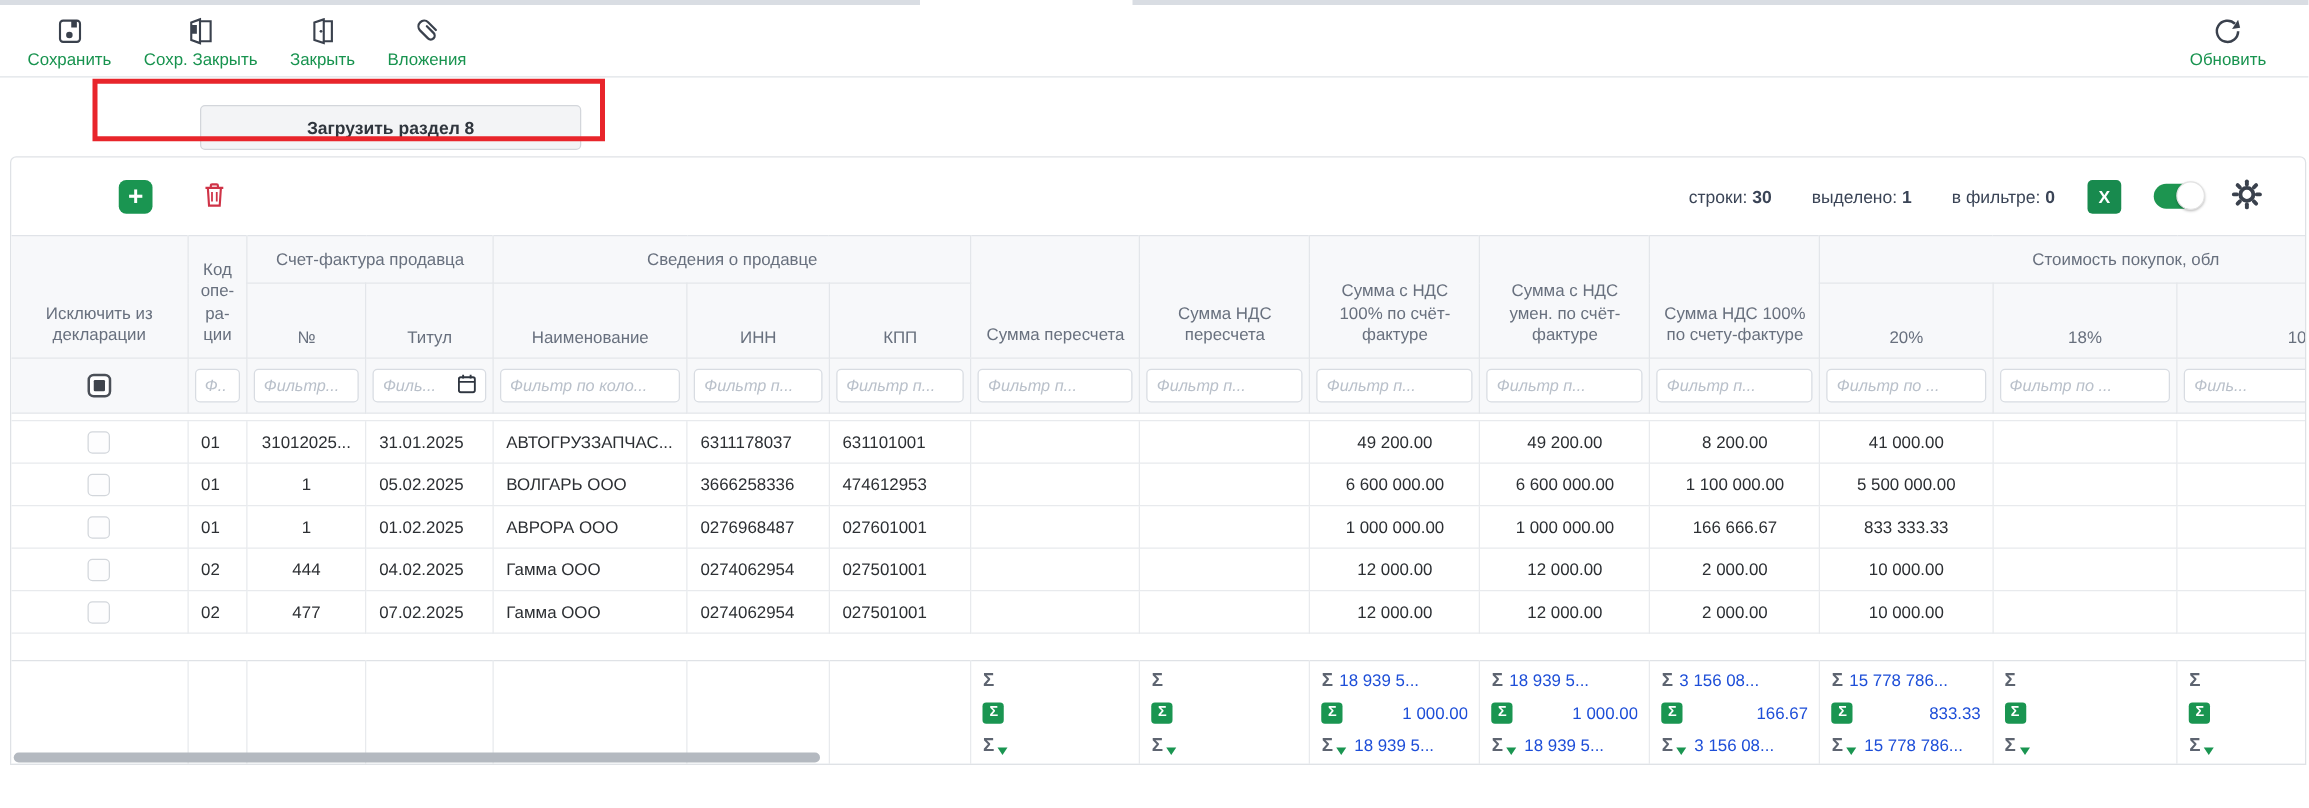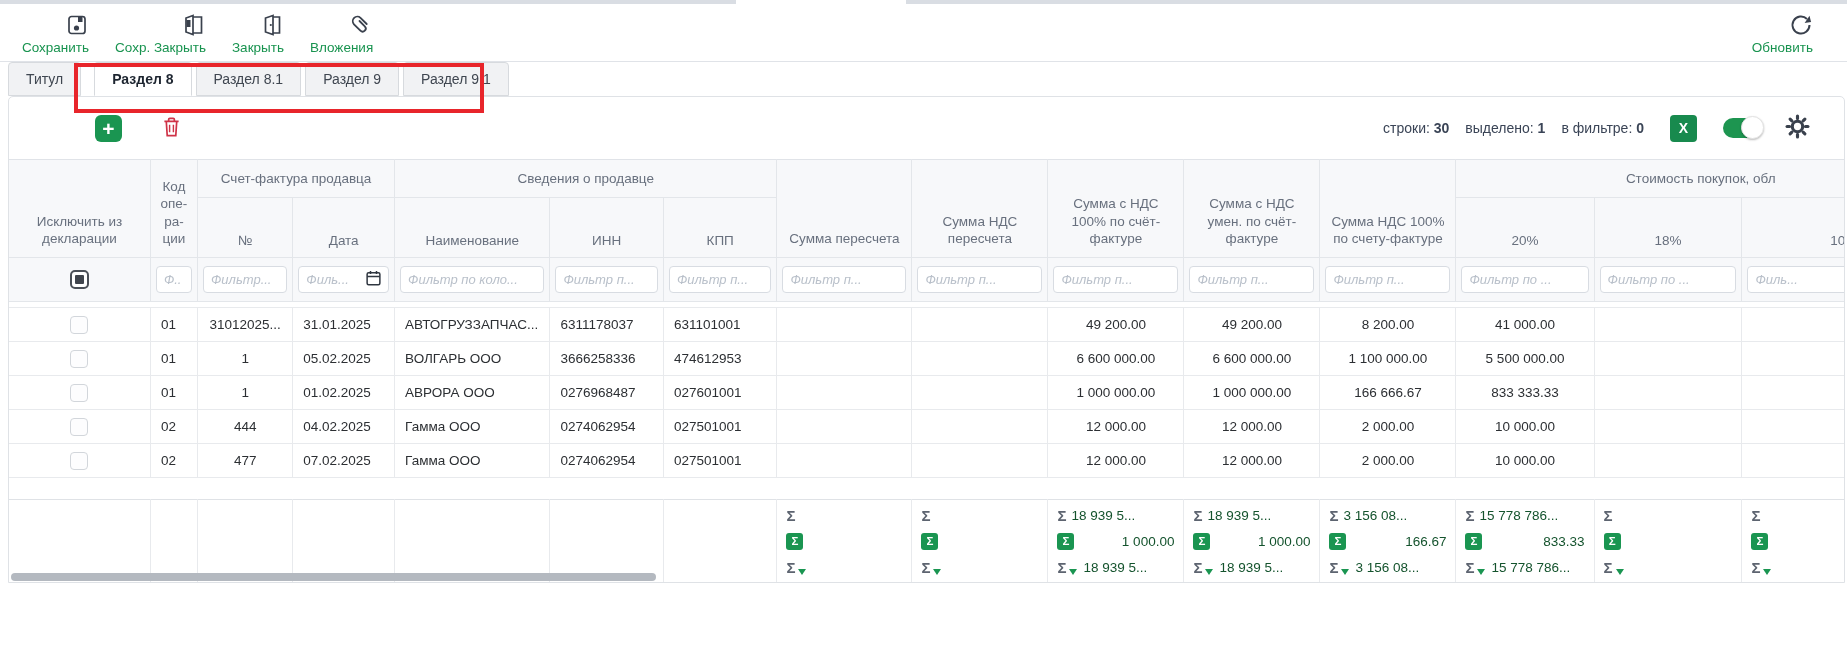--- a/index.html
+++ b/index.html
@@ -6,21 +6,21 @@
   body { background:#fff; }
   .screen { position:relative; width:1847px; height:646px; overflow:hidden; background:#fff;
     font-family:"Liberation Sans","DejaVu Sans",sans-serif; color:#2c2f33; }
   .top-strip { position:absolute; top:0; height:4px; background:#d9dde3; z-index:6; }
   .strip-left { left:0; width:736px; }
   .strip-right { left:906px; width:941px; }
 
   
   .toolbar { height:62px; display:flex; align-items:flex-end; padding:0 34px 6px 22px;
     border-bottom:1px solid #e0e3e8; }
-  .tb-btn { display:flex; flex-direction:column; align-items:flex-end; gap:3px; margin-right:26px; cursor:pointer; }
+  .tb-btn { display:flex; flex-direction:column; align-items:center; gap:3px; margin-right:26px; cursor:pointer; }
   .tb-btn svg { display:block; }
   .tb-label { color:#18934f; font-size:13.5px; white-space:nowrap; }
   .tb-spacer { flex:1; }
   .tb-btn.refresh { margin-right:0; }
 
   
   .tabbar { height:34px; display:flex; align-items:stretch; padding-left:8px; position:relative; }
   .tab { padding:0 17px; display:flex; align-items:center; font-size:14px; color:#3f4650;
     background:#f1f2f4; border:1px solid #d7dade; border-radius:4px 4px 0 0; margin-right:4px; cursor:pointer; white-space:nowrap; }
   .tab.first { margin-right:13px; }
@@ -34,21 +34,21 @@
     font-size:14px; font-weight:600; color:#2f353d; font-family:inherit; cursor:pointer; }
 
   
   .panel { position:relative; margin:0 2px 0 8px; width:1837px; height:487px;
     border:1px solid #dfe2e6; border-radius:5px 5px 0 0; overflow:hidden; background:#fff; }
   .grid-toolbar { height:62px; display:flex; align-items:center; padding:0 34px 0 86px; }
   .icon-btn { border:none; background:none; cursor:pointer; display:flex; align-items:center; justify-content:center; }
   .plus-btn { width:27px; height:27px; background:#1a9551; border-radius:6px; color:#fff; font-size:21px;
     font-weight:bold; line-height:1; }
   .trash-btn { margin-left:40px; }
-  .status { margin-left:auto; display:flex; align-items:center; gap:16px; font-size:14px; color:#3a4456; }
+  .status { margin-left:auto; display:flex; align-items:center; gap:32px; font-size:14px; color:#3a4456; }
   .status b { font-weight:bold; }
   .excel-btn { margin-left:26px; width:27px; height:27px; background:#188a4e; border-radius:4px; color:#fff;
     font-size:14px; font-weight:bold; }
   .toggle { margin-left:26px; width:38px; height:20px; border-radius:10px; background:#1d9550; position:relative; cursor:pointer; }
   .toggle .knob { position:absolute; right:-3px; top:-2px; width:23px; height:23px; border-radius:50%;
     background:#fff; border:1px solid #e3e3e3; box-shadow:0 1px 2px rgba(0,0,0,.25); }
   .gear-btn { margin-left:24px; }
 
   
   .grid-wrap { width:1835px; overflow:hidden; }
@@ -71,21 +71,21 @@
   tbody td { height:34px; font-size:13.5px; color:#2c2f33; padding:0 10px;
     border-right:1px solid #e8eaed; border-bottom:1px solid #e8eaed; white-space:nowrap; overflow:hidden; }
   tbody tr.row-spacer td { height:6px; border-right:none; padding:0; }
   td.num { text-align:center; }
   .row-check { width:18px; height:18px; border:1px solid #d2d6db; border-radius:4px; background:#fdfdfe; margin:0 auto; cursor:pointer; }
 
   tfoot tr.gap-row td { height:22px; border:none; }
   tfoot tr.totals td { border-top:1px solid #dfe2e6; border-right:1px solid #e8eaed; border-bottom:1px solid #dfe2e6;
     vertical-align:middle; padding:2px 0; }
   .fl { display:flex; align-items:center; height:26px; padding:0 9px; gap:5px; font-size:13.5px; }
-  .fl .fv { white-space:nowrap; overflow:hidden; color:#14532d; }
+  .fl .fv { white-space:nowrap; overflow:hidden; color:#1d4ed8; }
   .fl-sel { justify-content:space-between; }
   .sig { font-weight:bold; color:#5d6470; font-size:15px; line-height:1; }
   .sig-badge { width:17px; height:17px; background:#1a9551; border-radius:3px; color:#fff; font-size:11.5px;
     font-weight:bold; display:flex; align-items:center; justify-content:center; flex:none; }
   .funnel { width:0; height:0; border-left:4px solid transparent; border-right:4px solid transparent;
     border-top:6px solid #1a9551; align-self:flex-end; margin:0 1px 5px -2px; }
 
   .hscrollbar { position:absolute; left:2px; bottom:1px; width:645px; height:8px; background:#b4b9c0; border-radius:4px; z-index:4; cursor:grab; }
 </style>
 </head>
@@ -141,29 +141,25 @@
       <span>
           <svg width="24" height="24" viewBox="0 0 24 24">
             <path d="M20.5 12 a8.5 8.5 0 1 1 -2.5-6" fill="none" stroke="#3a414d" stroke-width="2"></path>
             <polygon points="21.5,3.2 21.5,9.8 15,9.2 " fill="#3a414d" transform="rotate(-14 19 7)"></polygon>
           </svg>
         </span>
       <span class="tb-label">Обновить</span>
     </div>
   </div>
 
-  <div class="tabbar">
-    <div class="tab first">Титул</div>
-    <div class="tab active">Раздел 8</div>
-    <div class="tab">Раздел 8.1</div>
-    <div class="tab">Раздел 9</div>
-    <div class="tab">Раздел 9.1</div>
+  <div class="red-box"></div>
+
+  <div class="load-row">
+    <button class="load-btn">Загрузить раздел 8</button>
   </div>
-  <div class="red-box"></div>
-
 
   <div class="panel">
     <div class="grid-toolbar">
       <button class="icon-btn plus-btn">+</button>
       <button class="icon-btn trash-btn">
         <span><svg width="19" height="22" viewBox="0 0 20 22">
               <path d="M2.5 5 h15" stroke="#cf3347" stroke-width="1.8" fill="none"></path>
               <path d="M7 5 V3.2 a1.2 1.2 0 0 1 1.2-1.2 h3.6 a1.2 1.2 0 0 1 1.2 1.2 V5" stroke="#cf3347" stroke-width="1.8" fill="none"></path>
               <path d="M4.5 5 l1 15 h9 l1-15" stroke="#cf3347" stroke-width="1.8" fill="none"></path>
               <path d="M8 8.5 v8 M12 8.5 v8" stroke="#cf3347" stroke-width="1.5" fill="none"></path>
@@ -222,21 +218,21 @@
             <th colspan="3" class="gh">Сведения о продавце</th>
             <th rowspan="2" class="span2 wrap">Сумма пересчета</th>
             <th rowspan="2" class="span2 wrap">Сумма НДС пересчета</th>
             <th rowspan="2" class="span2 wrap">Сумма с НДС 100% по счёт-фактуре</th>
             <th rowspan="2" class="span2 wrap">Сумма с НДС умен. по счёт-фактуре</th>
             <th rowspan="2" class="span2 wrap">Сумма НДС 100% по счету-фактуре</th>
             <th colspan="3" class="gh">Стоимость покупок, обл</th>
           </tr>
           <tr>
             <th class="leaf">№</th>
-            <th class="leaf">Дата</th>
+            <th class="leaf">Титул</th>
             <th class="leaf">Наименование</th>
             <th class="leaf">ИНН</th>
             <th class="leaf">КПП</th>
             <th class="leaf">20%</th>
             <th class="leaf">18%</th>
             <th class="leaf">10%</th>
           </tr>
           <tr class="filter-row">
             <th>
                 <div class="tri-check">

